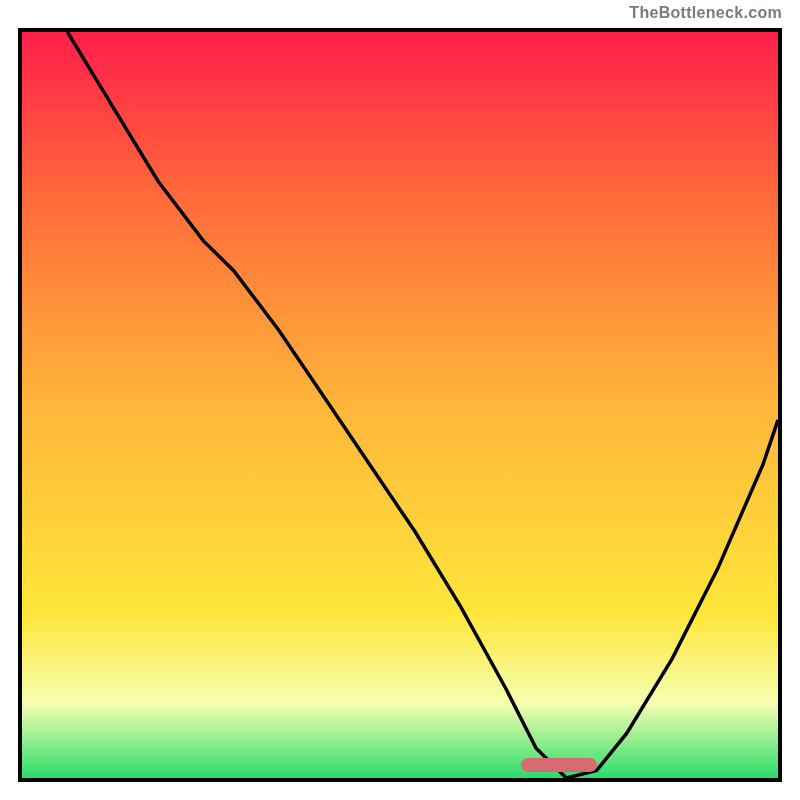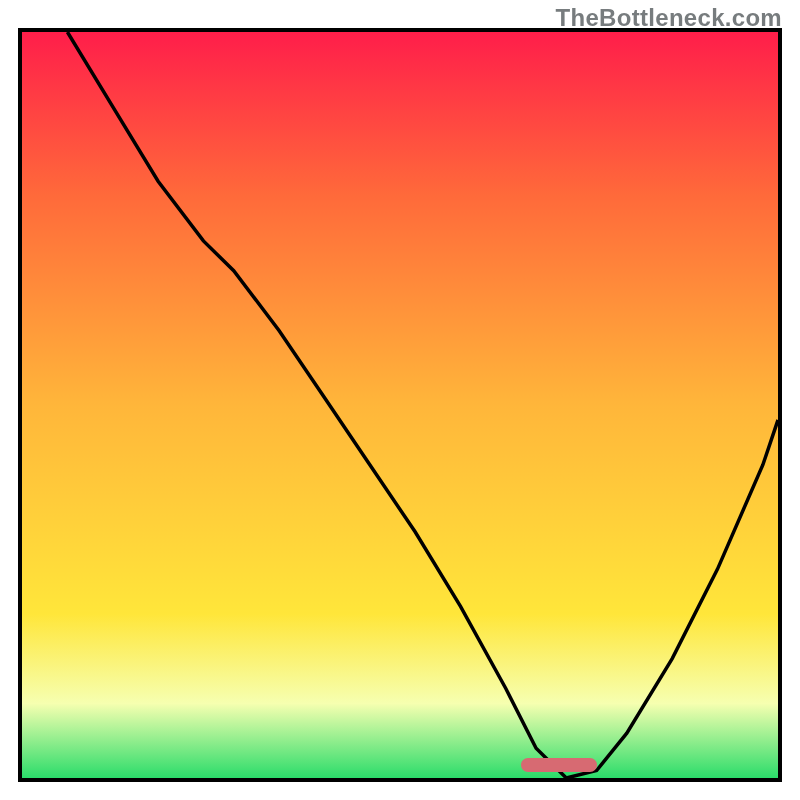--- a/index.html
+++ b/index.html
@@ -12,21 +12,21 @@
   }
   .stage {
     position: relative;
     width: 800px;
     height: 800px;
   }
   .watermark {
     position: absolute;
     top: 4px;
     right: 18px;
-    font-size: 24px;
+    font-size: 16px;
     font-weight: 600;
     color: #777c7e;
     letter-spacing: 0.3px;
   }
   .frame {
     position: absolute;
     left: 18px;
     top: 28px;
     width: 764px;
     height: 754px;

